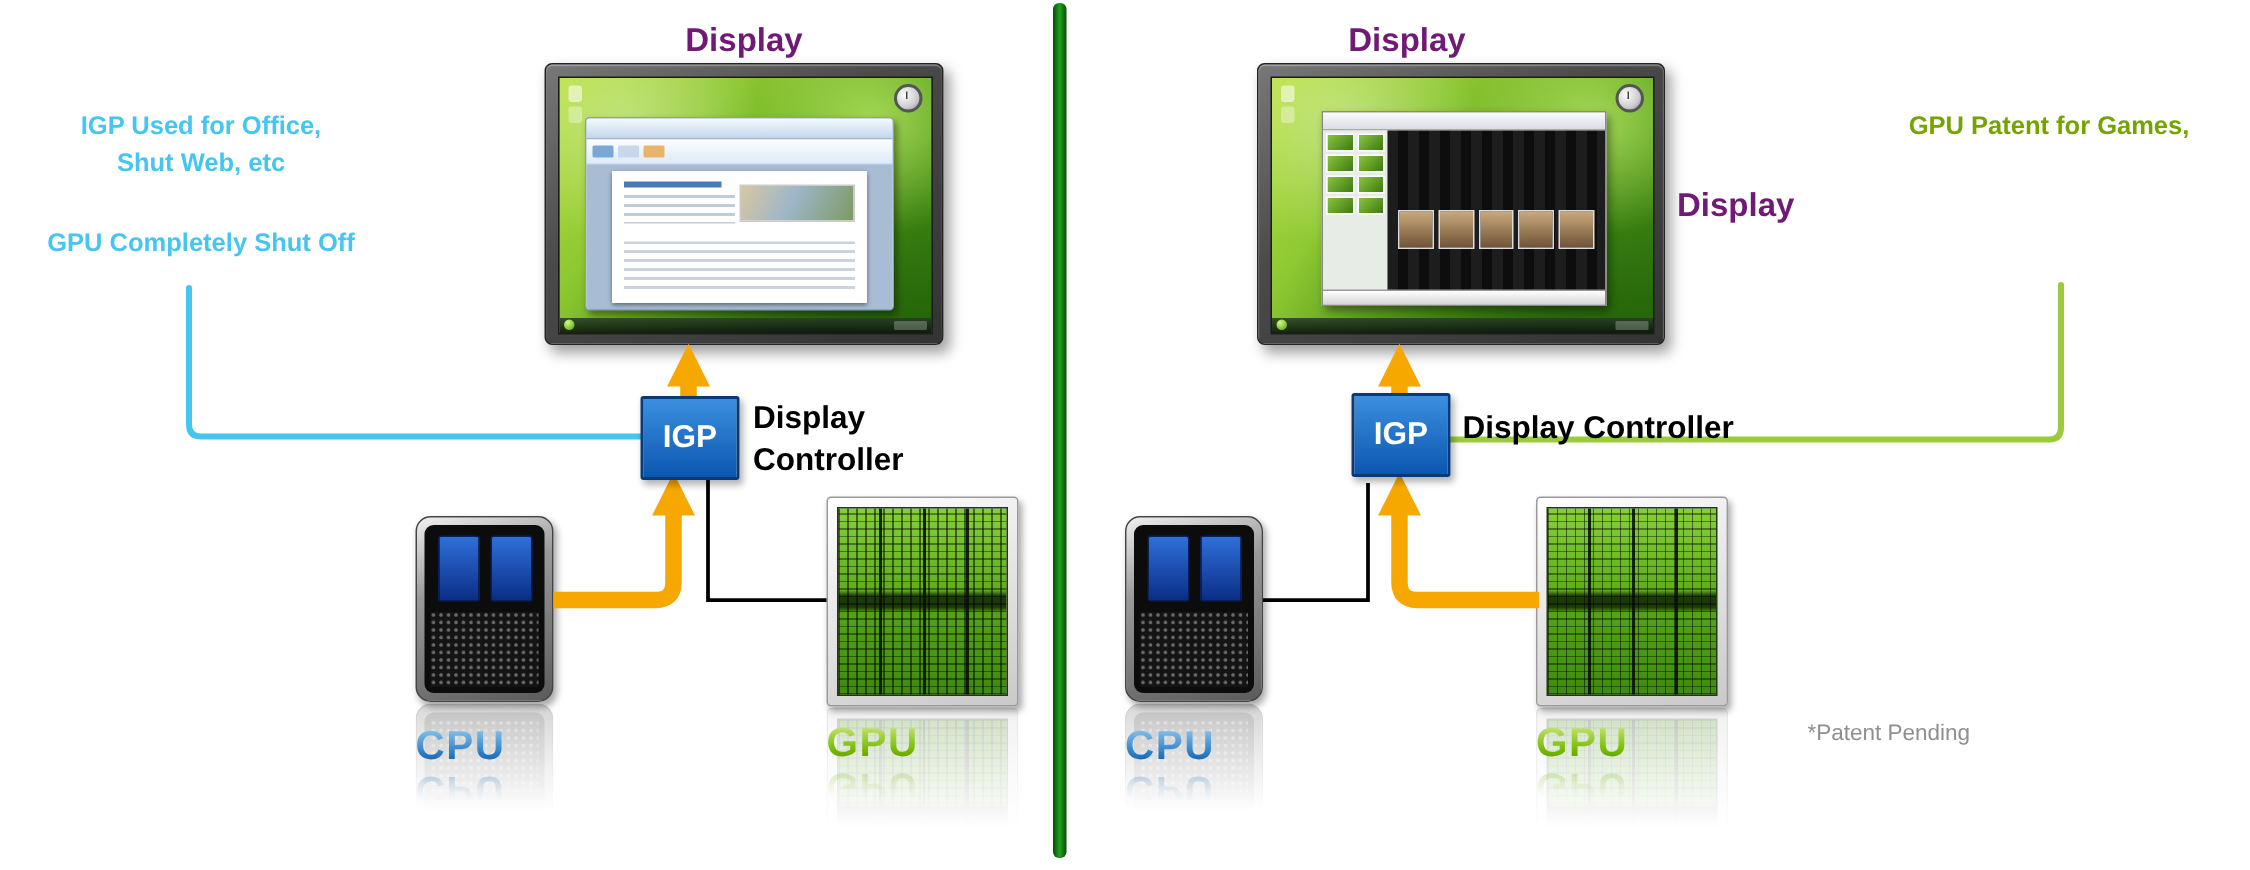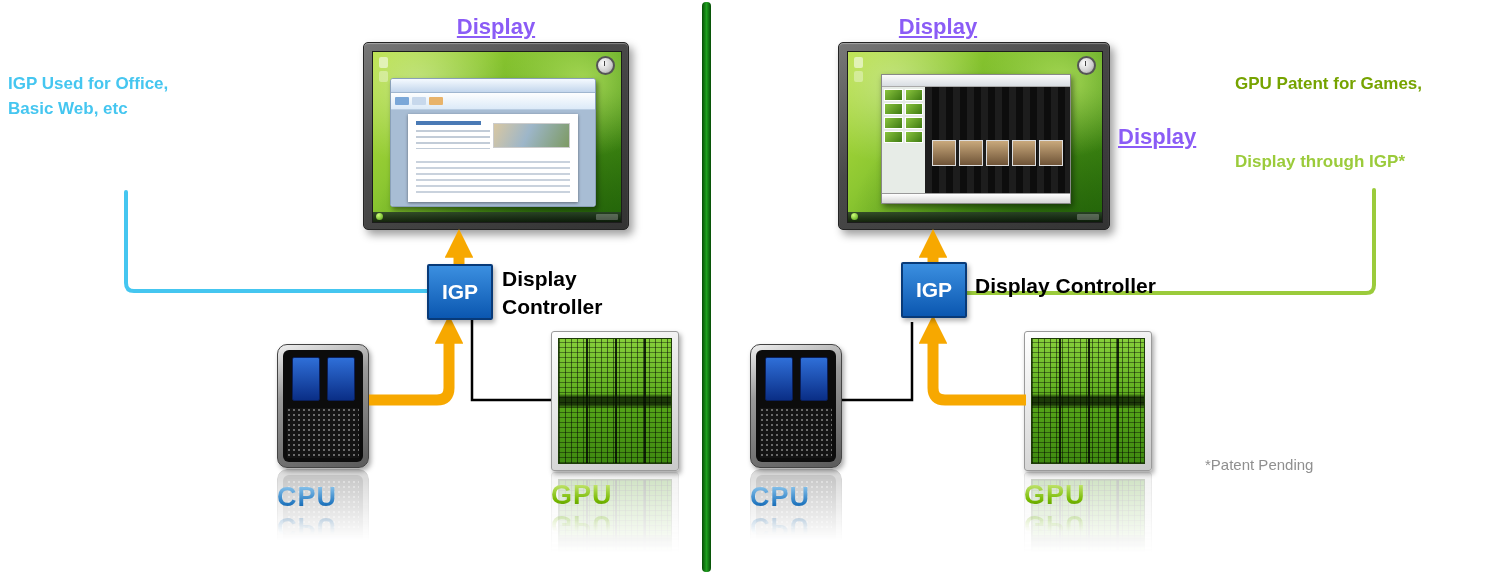--- a/index.html
+++ b/index.html
@@ -7,28 +7,28 @@
           font-family:"Liberation Sans",sans-serif;overflow:hidden;}
 
   
   .wires{position:absolute;inset:0;z-index:5;pointer-events:none;}
 
   
   .divider{position:absolute;left:702px;top:2px;width:9px;height:570px;border-radius:4px;
            background:linear-gradient(90deg,#064d06,#1fa01f 50%,#064d06);z-index:3;}
 
   
-  .side-text{position:absolute;font-weight:bold;font-size:17px;line-height:1.45;text-align:left;z-index:6;}
+  .side-text{position:absolute;font-weight:bold;font-size:17px;line-height:1.45;text-align:center;z-index:6;}
   .cyan{color:#45C6F0;}
   .olive{color:#76A300;}
   .lime{color:#9BCB3B;}
-  .footnote{position:absolute;left:1205px;top:456px;width:180px;color:#8f8f8f;font-size:15px;z-index:6;}
-
-  
-  .display-title{position:absolute;font-size:22px;font-weight:bold;color:#8b5cf6;text-align:center;z-index:6;text-decoration:underline;}
+  .footnote{position:absolute;left:1205px;top:480px;width:180px;color:#8f8f8f;font-size:15px;z-index:6;}
+
+  
+  .display-title{position:absolute;font-size:22px;font-weight:bold;color:#701a75;text-align:center;z-index:6;}
   .monitor{position:absolute;border:1px solid #242424;border-radius:5px;padding:8px;z-index:4;
            background:linear-gradient(150deg,#787878,#4a4a4a 40%,#333);
            box-shadow:4px 5px 9px rgba(0,0,0,.38), inset 0 1px 1px rgba(255,255,255,.35);}
   .screen{position:relative;width:100%;height:100%;overflow:hidden;border:1px solid #1c1c1c;
           background:
             radial-gradient(60% 80% at 85% 18%, rgba(225,255,130,.55), transparent 55%),
             radial-gradient(90% 120% at 18% 18%, rgba(255,255,255,.35), transparent 40%),
             radial-gradient(120% 160% at 72% 112%, rgba(0,40,0,.45), transparent 60%),
             linear-gradient(130deg,#b6e03c 0%,#8ec832 30%,#57a31a 62%,#2f7a0c 100%);}
   .desk-icon{position:absolute;top:5px;left:6px;width:9px;height:11px;border-radius:2px;
@@ -128,22 +128,23 @@
     <path d="M842,400 H912 V322" fill="none" stroke="#000" stroke-width="2.5"></path>
     <path d="M1374,190 V285 Q1374,293 1366,293 H967" fill="none" stroke="#9BCB3B" stroke-width="4" stroke-linecap="round"></path>
     <path d="M1026,400 H945 Q933,400 933,388 V338" fill="none" stroke="#F7A800" stroke-width="11" stroke-linejoin="round" marker-end="url(#oarr)"></path>
     <path d="M933,262 V252" fill="none" stroke="#F7A800" stroke-width="11" marker-end="url(#oarr)"></path>
   </svg>
 
   <div class="divider"></div>
 
   <div class="side-text cyan" style="left:8px;top:72px;width:252px;">
     <span>IGP Used for Office,</span><br>
-    <span>Basic Web, etc</span>
-  </div>
+    <span>Shut Web, etc</span>
+  </div>
+  <div class="side-text cyan" style="left:0px;top:150px;width:268px;">GPU Completely Shut Off</div>
 
   <div class="display-title" style="left:363px;top:14px;width:266px;">Display</div>
 
   <div class="monitor" style="left:363px;top:42px;width:248px;height:170px;">
     <div class="screen">
       <div class="desk-icon"></div>
       <div class="clock"></div>
       <div class="ww">
         <div class="ww-title"></div>
         <div class="ww-ribbon">
@@ -236,21 +237,20 @@
         <div class="tray"></div>
       </div>
     </div>
   </div>
 
   <div class="display-title" style="left:1118px;top:124px;width:110px;text-align:left;">Display</div>
 
   <div class="side-text olive" style="left:1235px;top:72px;width:262px;">
     <span>GPU Patent for Games,</span><br>
   </div>
-  <div class="side-text lime" style="left:1235px;top:150px;width:262px;">Display through IGP*</div>
 
   <div class="igp" style="left:901px;top:262px;">IGP</div>
   <div class="controller" style="left:975px;top:272px;white-space:nowrap;">Display Controller</div>
 
   <div class="chip-cpu" style="left:750px;top:344px;">
     <div class="cpu-core">
       <div class="die-row">
         <div class="die"></div>
         <div class="die"></div>
       </div>

